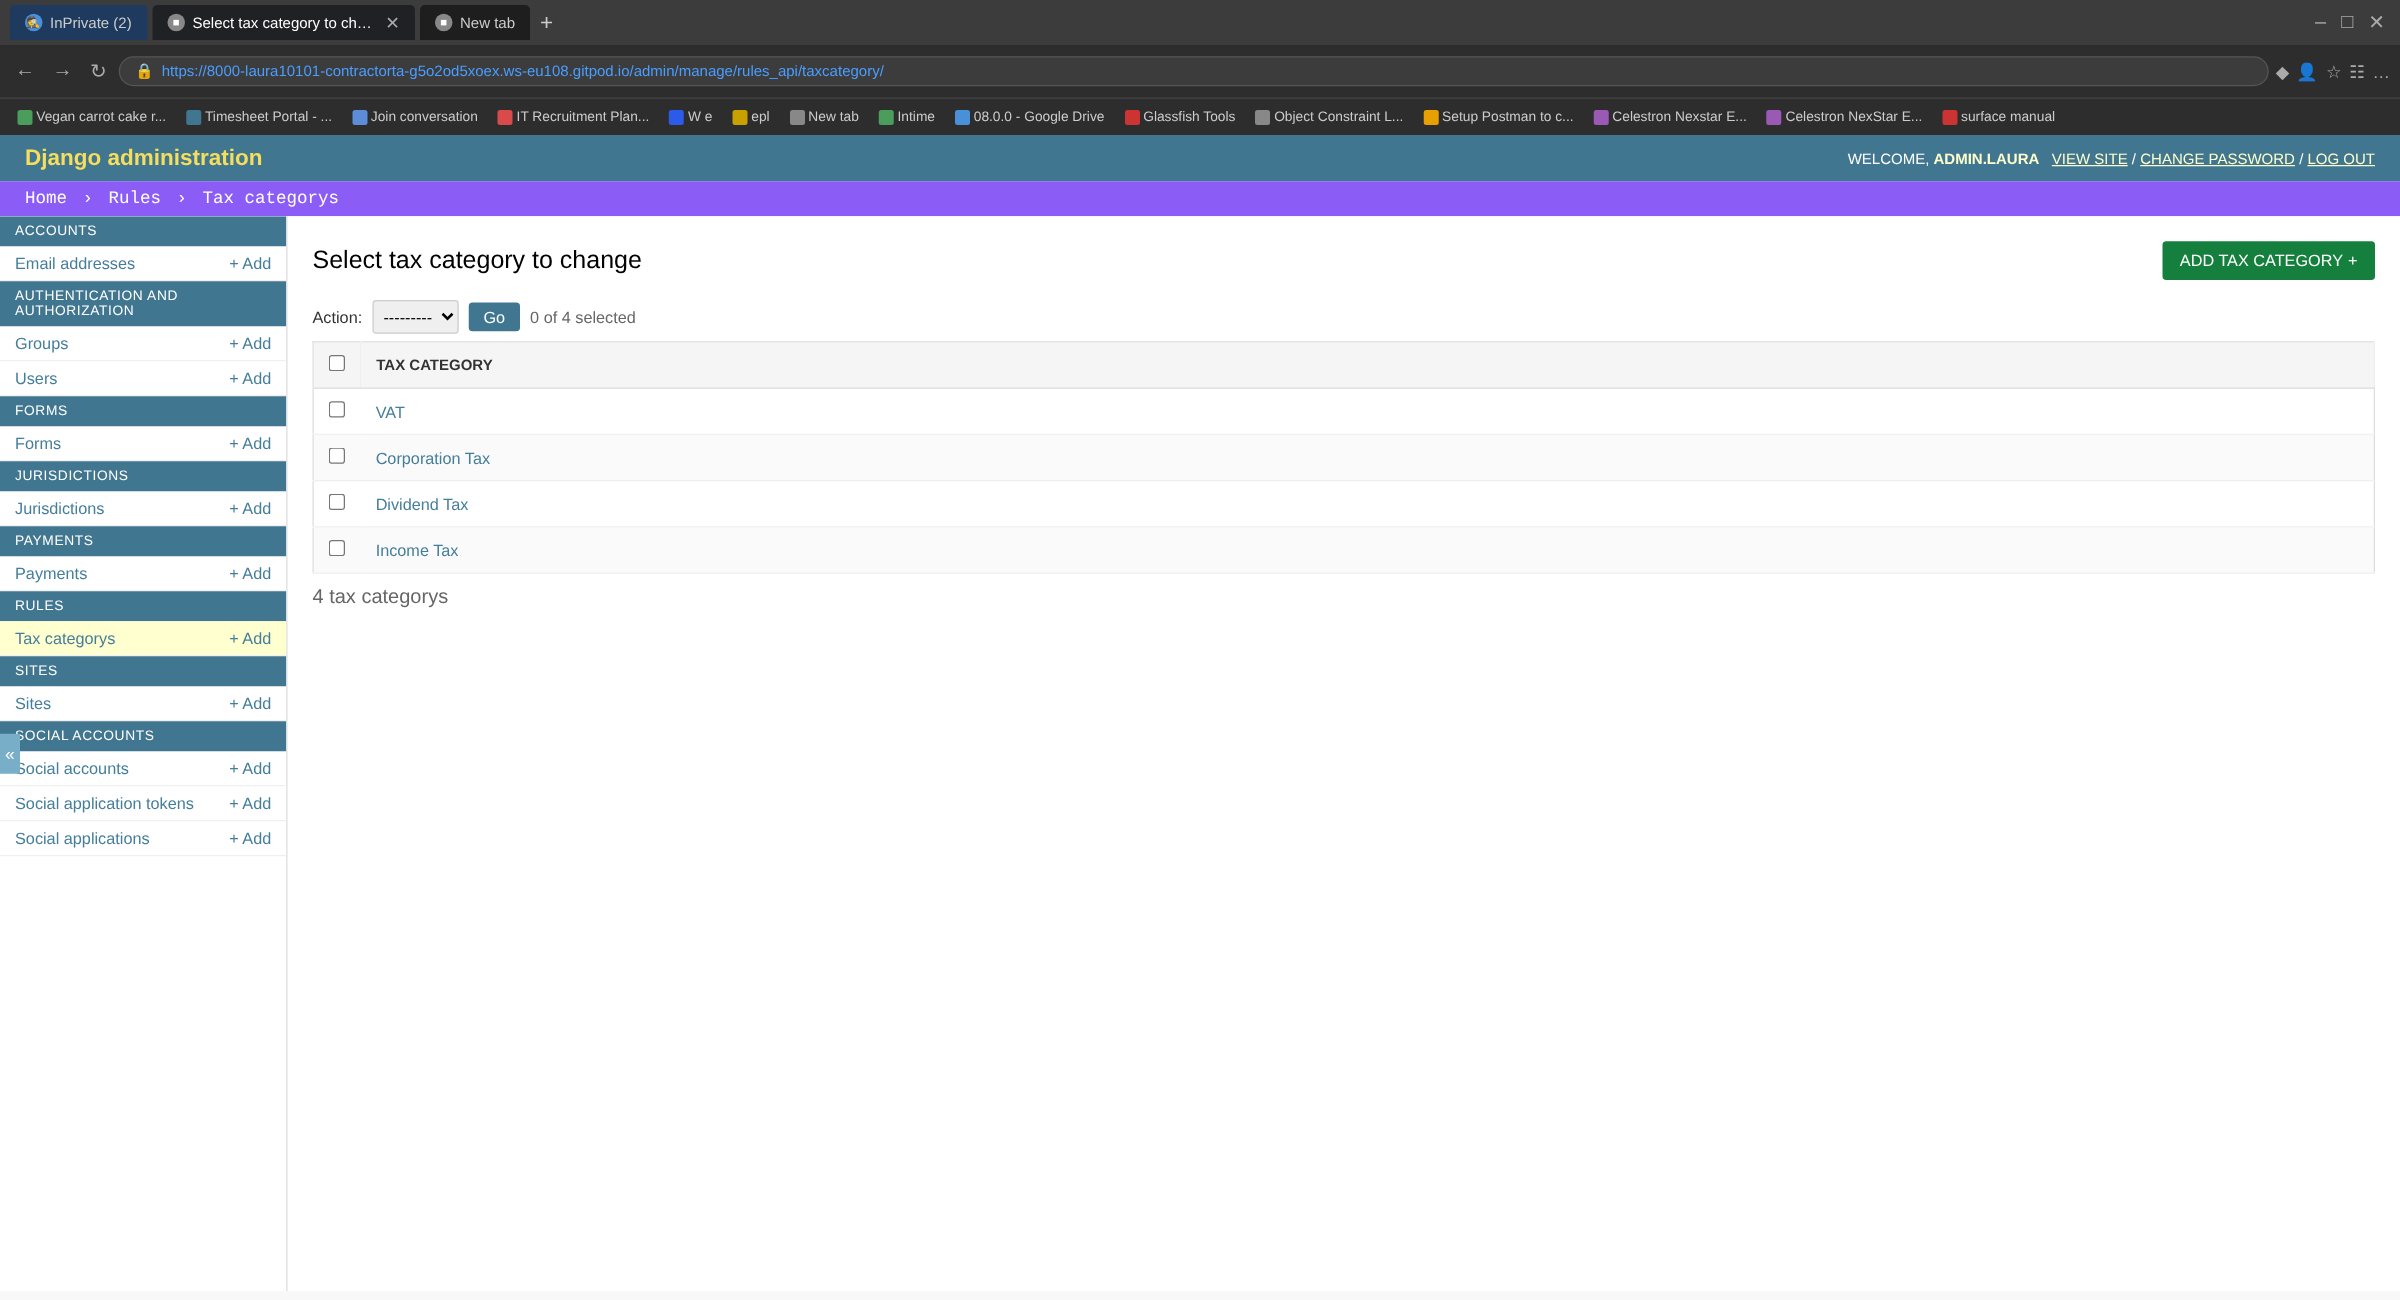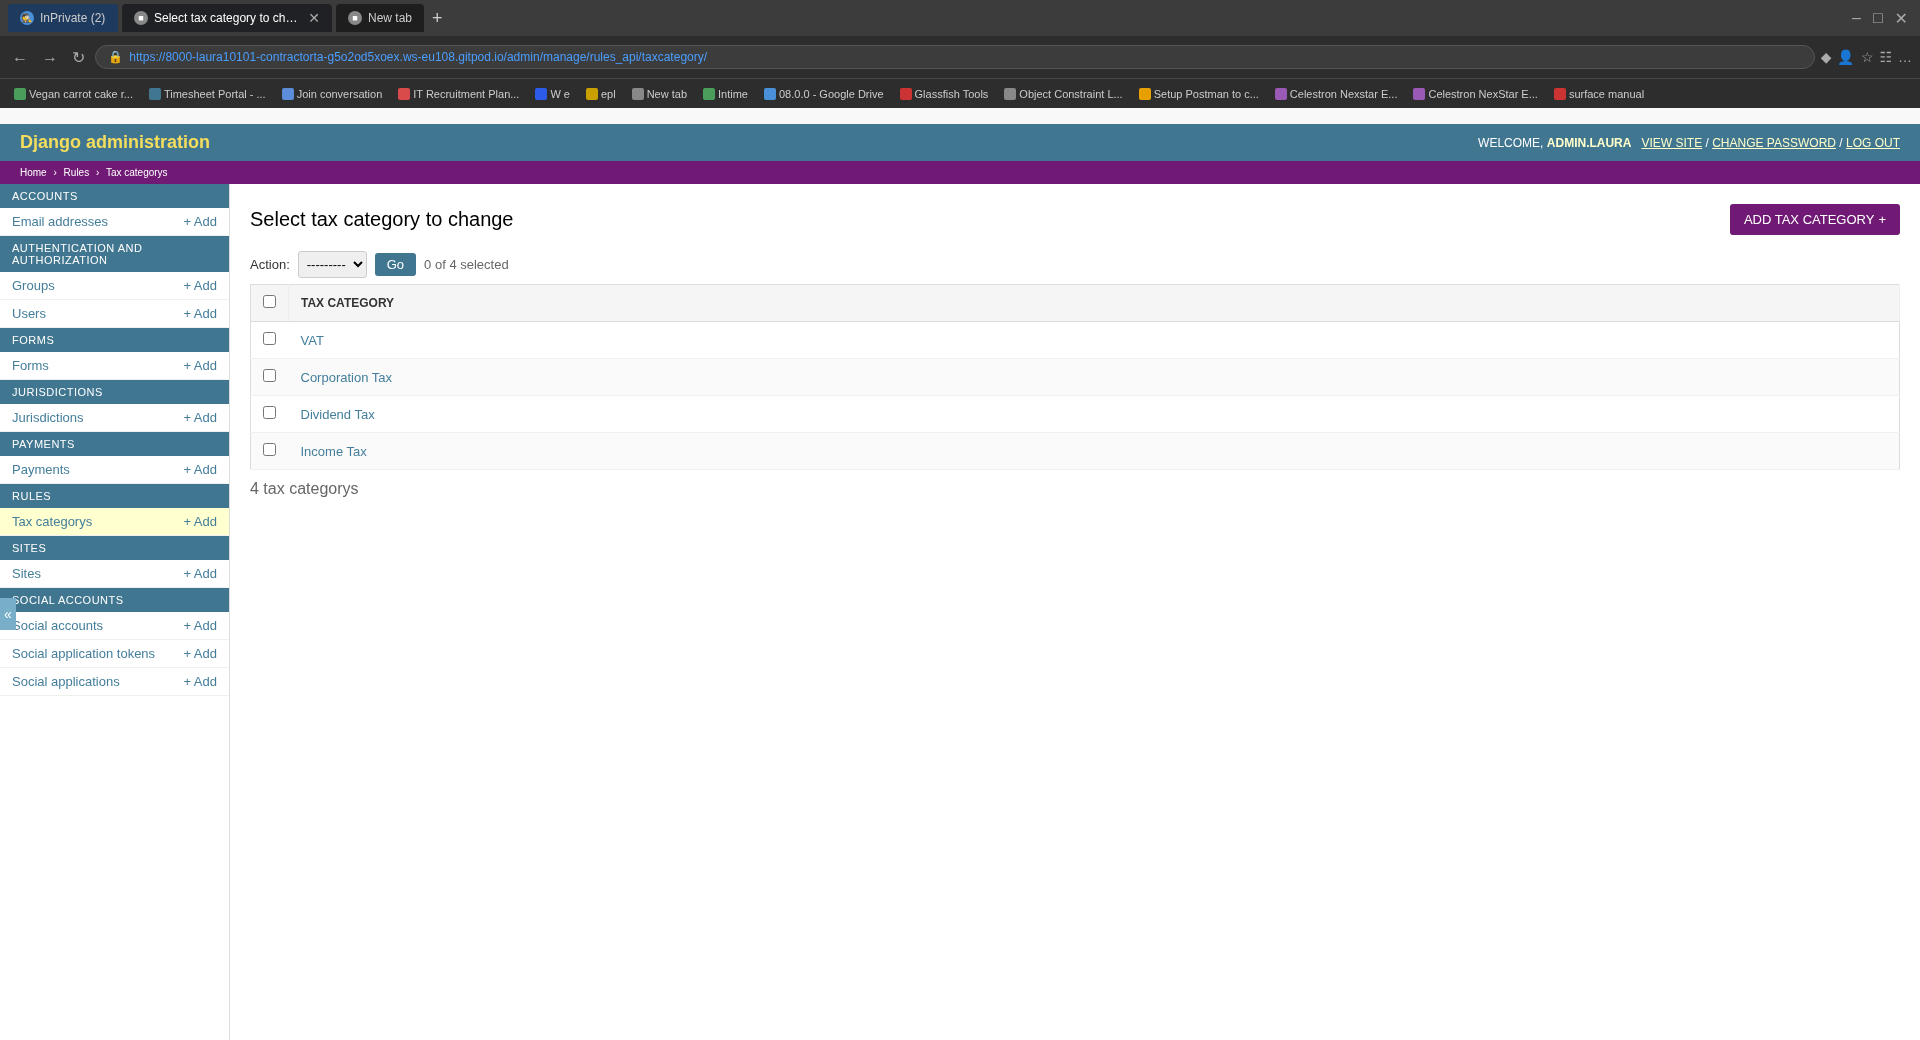--- a/index.html
+++ b/index.html
@@ -20,49 +20,49 @@
     .address-text { color: #4a9eff; font-size: 12px; }
     .toolbar-icons { display: flex; align-items: center; gap: 6px; }
     .toolbar-icon { background: none; border: none; color: #aaa; font-size: 14px; cursor: pointer; }
 
     
     .bookmarks-bar { background: #2d2d2d; padding: 3px 8px; display: flex; align-items: center; gap: 4px; overflow: hidden; height: 30px; border-top: 1px solid #444; }
     .bookmark-item { color: #ccc; font-size: 11px; padding: 2px 6px; border-radius: 3px; cursor: pointer; white-space: nowrap; display: flex; align-items: center; gap: 3px; }
     .bm-favicon { width: 12px; height: 12px; background: #888; border-radius: 2px; flex-shrink: 0; }
 
     
-    .app-header { background: #417690; padding: 8px 20px; display: flex; align-items: center; justify-content: space-between; margin-top: 16px; }
+    .app-header { background: #417690; padding: 8px 20px; display: flex; align-items: center; justify-content: space-between; }
     .app-title { color: #f5dd5d; font-size: 18px; font-weight: bold; cursor: pointer; }
     .header-user { color: #fff; font-size: 12px; }
     .header-user a { color: #ffc; text-decoration: underline; cursor: pointer; }
     .header-user strong { color: #ffc; }
 
     
-    .breadcrumb { background: #701a75; padding: 6px 20px; font-size: 10px; color: #fff; }
+    .breadcrumb { background: #8b5cf6; padding: 6px 20px; font-size: 14px; color: #fff; font-family: Liberation Mono, monospace; }
     .breadcrumb a { color: #fff; text-decoration: none; }
     .breadcrumb span { color: #fff; }
     .bc-sep { margin: 0 4px; color: #fff; }
 
     
     .main-layout { display: flex; min-height: calc(1040px - 180px); }
 
     
     .sidebar { width: 230px; background: #fff; border-right: 1px solid #ddd; overflow-y: auto; position: relative; flex-shrink: 0; }
     .sidebar-section-header { background: #417690; color: #fff; padding: 6px 12px; font-size: 11px; font-weight: normal; letter-spacing: 0.5px; }
     .sidebar-item { display: flex; align-items: center; justify-content: space-between; padding: 6px 12px; border-bottom: 1px solid #f0f0f0; }
     .sidebar-item a { color: #447e9b; text-decoration: none; font-size: 13px; }
     .sidebar-item.active { background: #ffffd0; }
     .sidebar-add { color: #5cb85c; font-size: 12px; text-decoration: none; }
     .sidebar-toggle { position: absolute; left: 0; top: 50%; transform: translateY(-50%); background: #79aec8; color: #fff; border: none; padding: 8px 4px; cursor: pointer; font-size: 14px; }
 
     
     .content { flex: 1; padding: 20px; background: #fff; }
     .content-header { display: flex; align-items: center; justify-content: space-between; margin-bottom: 16px; }
     .page-title { font-size: 20px; color: #000000; font-weight: normal; }
-    .add-btn { background: #701a75; color: #fff; border: none; padding: 8px 14px; font-size: 13px; cursor: pointer; border-radius: 3px; display: flex; align-items: center; gap: 4px; text-decoration: none; }
+    .add-btn { background: #15803d; color: #fff; border: none; padding: 8px 14px; font-size: 13px; cursor: pointer; border-radius: 3px; display: flex; align-items: center; gap: 4px; text-decoration: none; }
 
     
     .action-bar { display: flex; align-items: center; gap: 8px; margin-bottom: 6px; }
     .action-label { font-size: 13px; }
     .action-select { padding: 4px; border: 1px solid #ccc; border-radius: 3px; font-size: 13px; }
     .action-go { background: #417690; color: #fff; border: none; padding: 4px 12px; cursor: pointer; font-size: 13px; border-radius: 3px; }
     .action-count { font-size: 13px; color: #666; }
 
     
     .data-table { width: 100%; border-collapse: collapse; border: 1px solid #ddd; }

